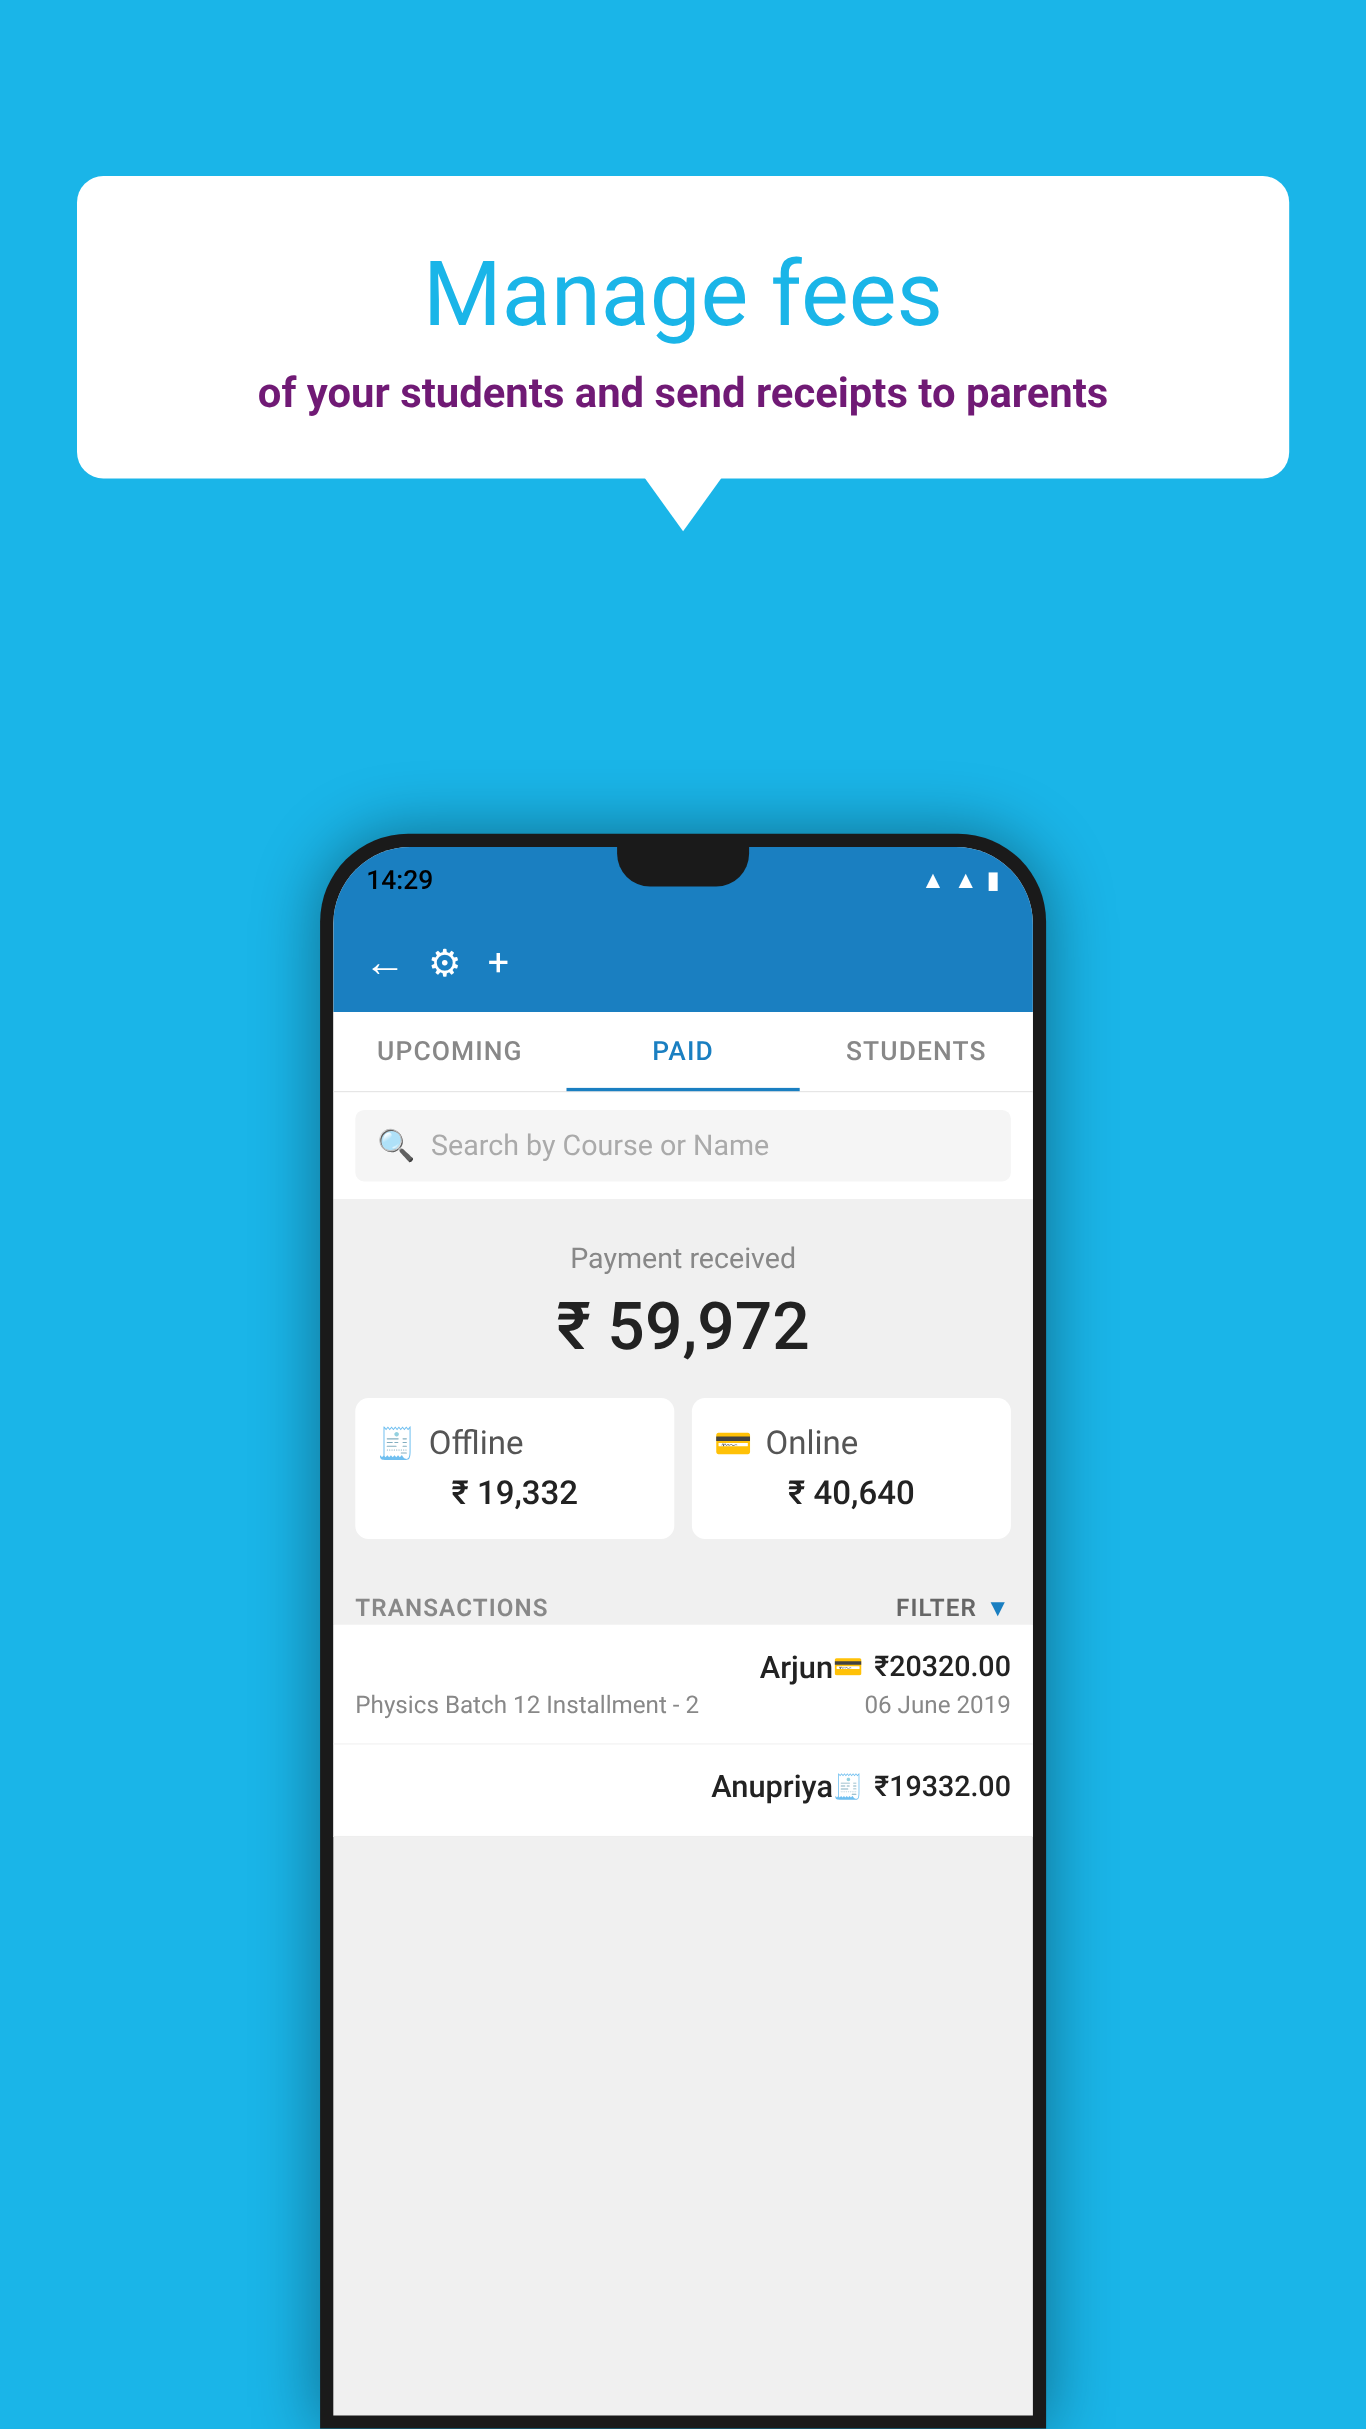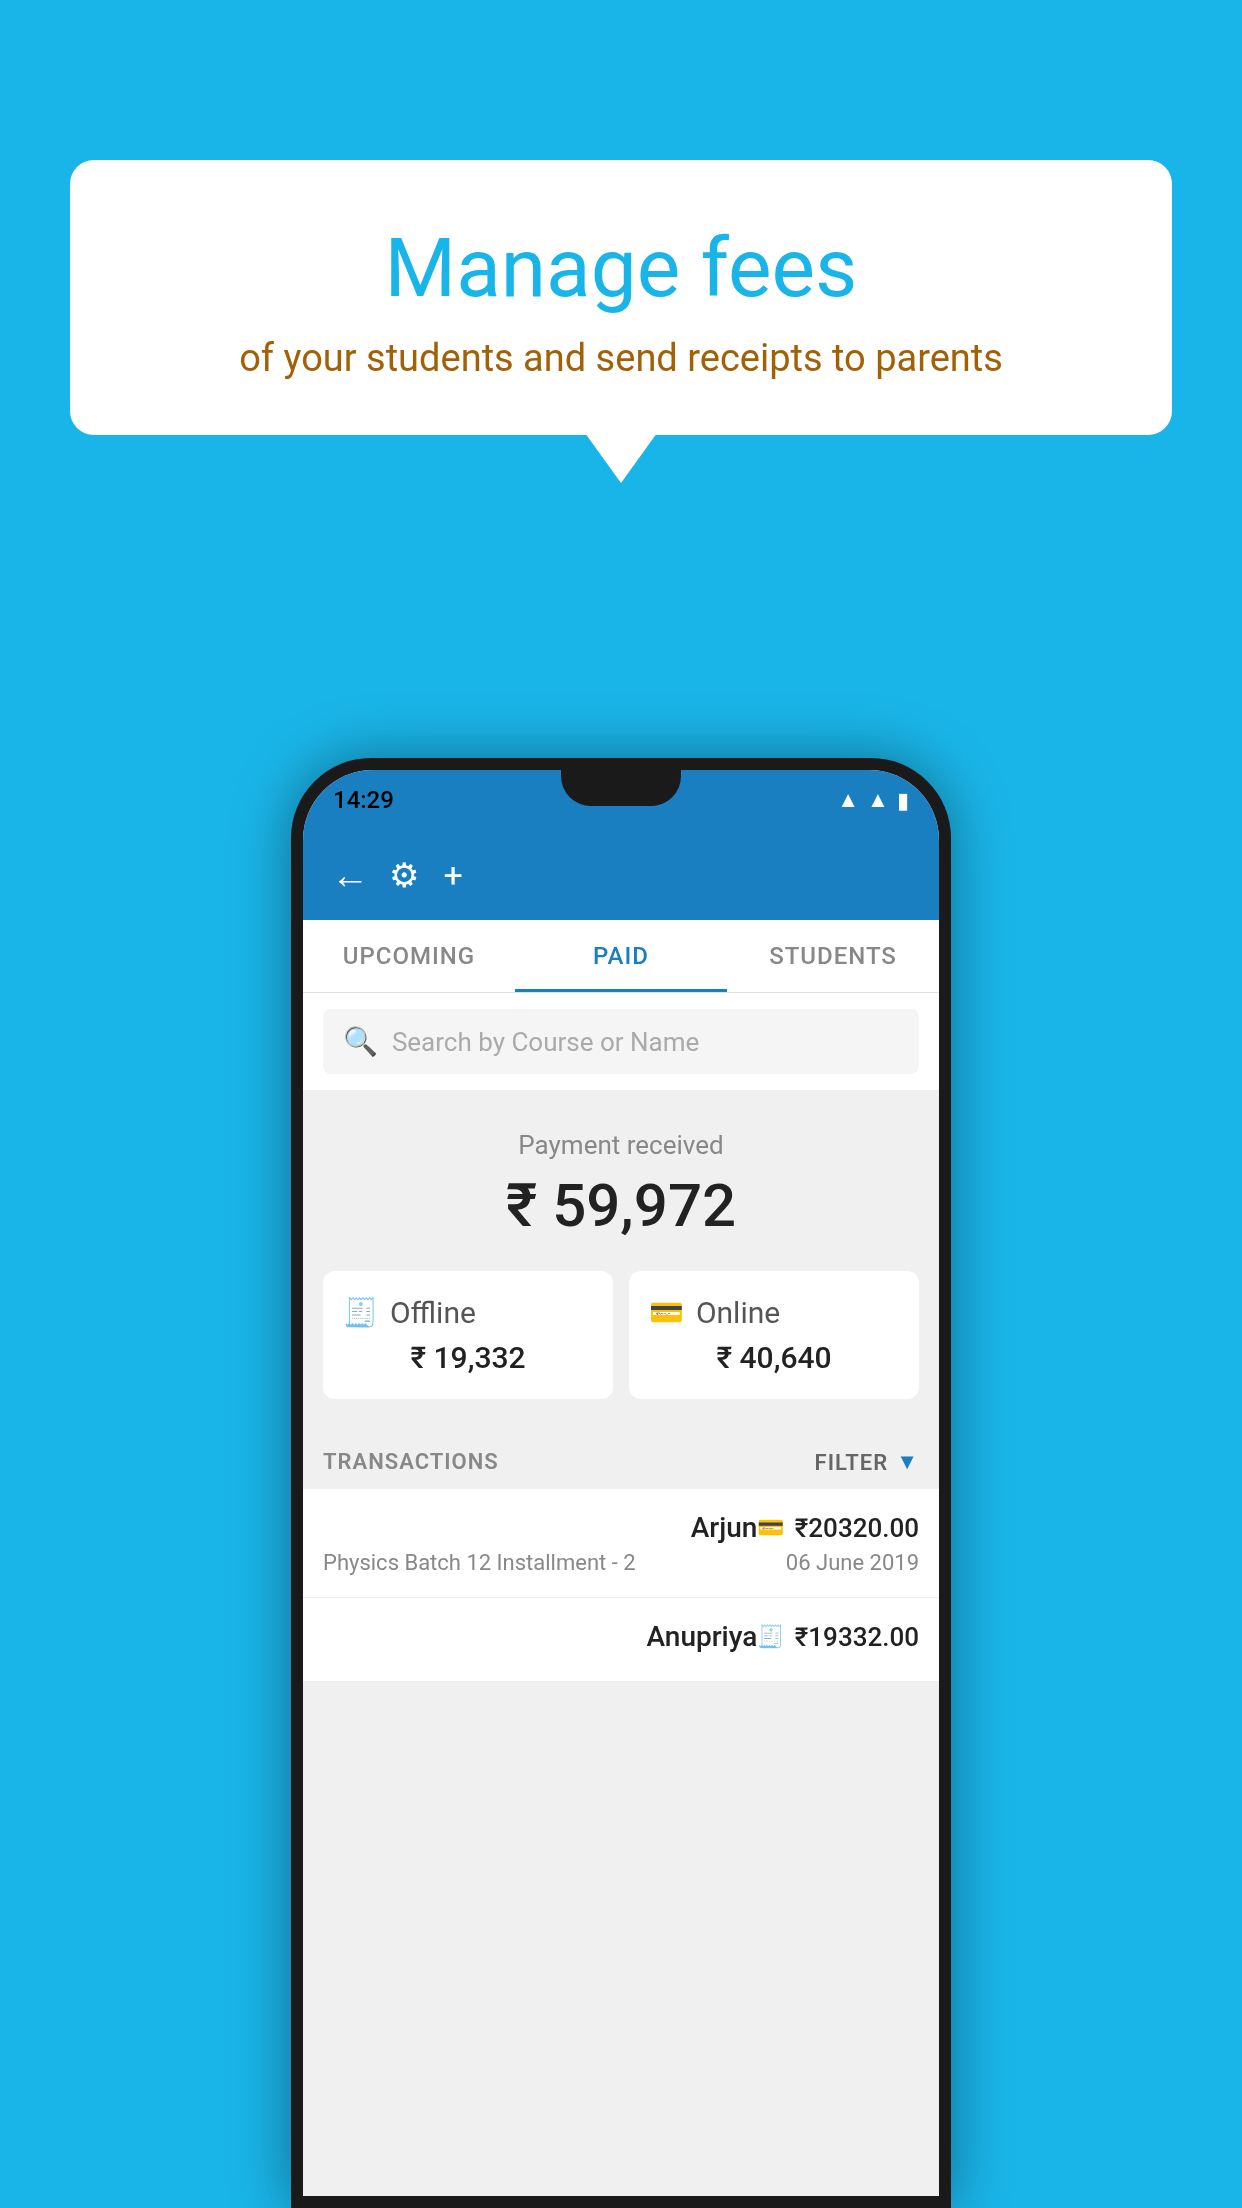--- a/index.html
+++ b/index.html
@@ -48,22 +48,22 @@
 
     .bubble-title {
       font-size: 82px;
       color: #1ab5e8;
       font-weight: 400;
       margin-bottom: 18px;
     }
 
     .bubble-subtitle {
       font-size: 38px;
-      color: #a16207;
-      font-weight: 400;
+      color: #701a75;
+      font-weight: 700;
       margin-top: 20px;
     }
 
     
     .phone-frame {
       position: absolute;
       bottom: 0;
       left: 50%;
       transform: translateX(-50%);
       width: 660px;
@@ -269,22 +269,22 @@
     .card-amount {
       color: #222;
       font-size: 30px;
       font-weight: 500;
     }
 
     
     .transactions-header {
       display: flex;
       justify-content: space-between;
-      align-items: flex-start;
-      padding: 20px 20px 14px;
+      align-items: flex-end;
+      padding: 20px 20px 2px;
       background: #f0f0f0;
     }
 
     .transactions-label {
       color: #888;
       font-size: 22px;
       font-weight: 600;
       letter-spacing: 1px;
     }
 

